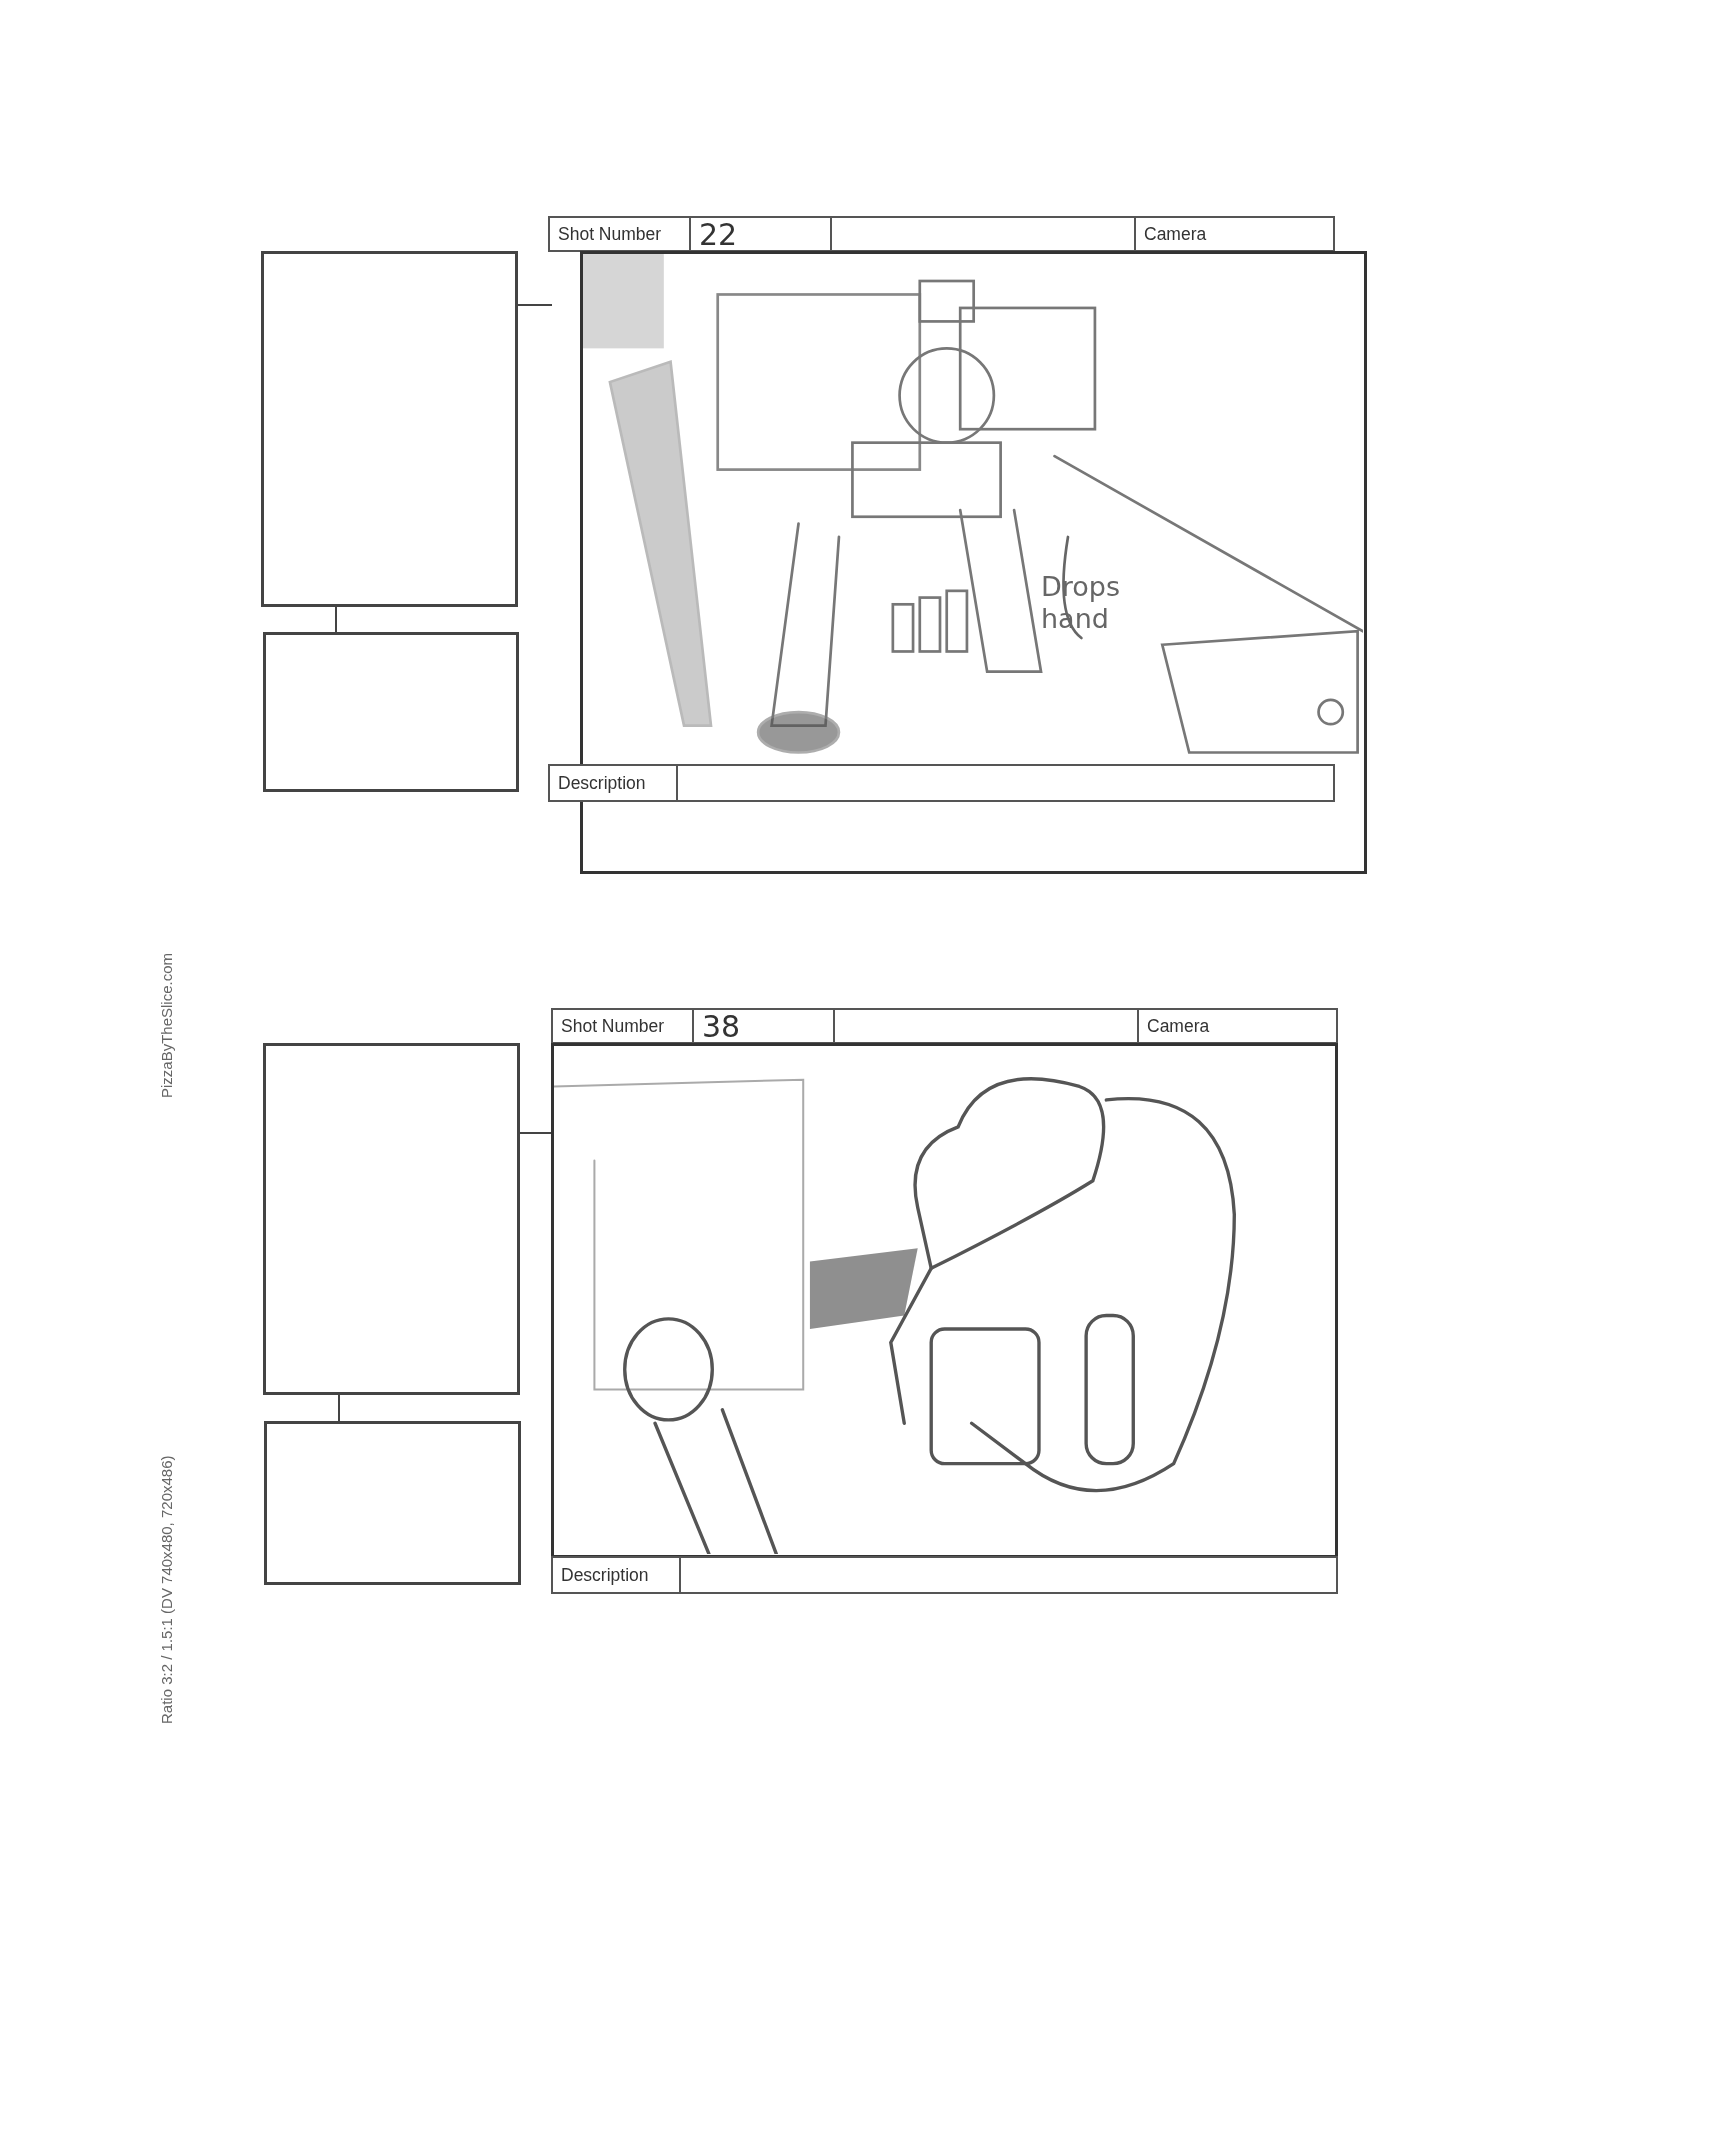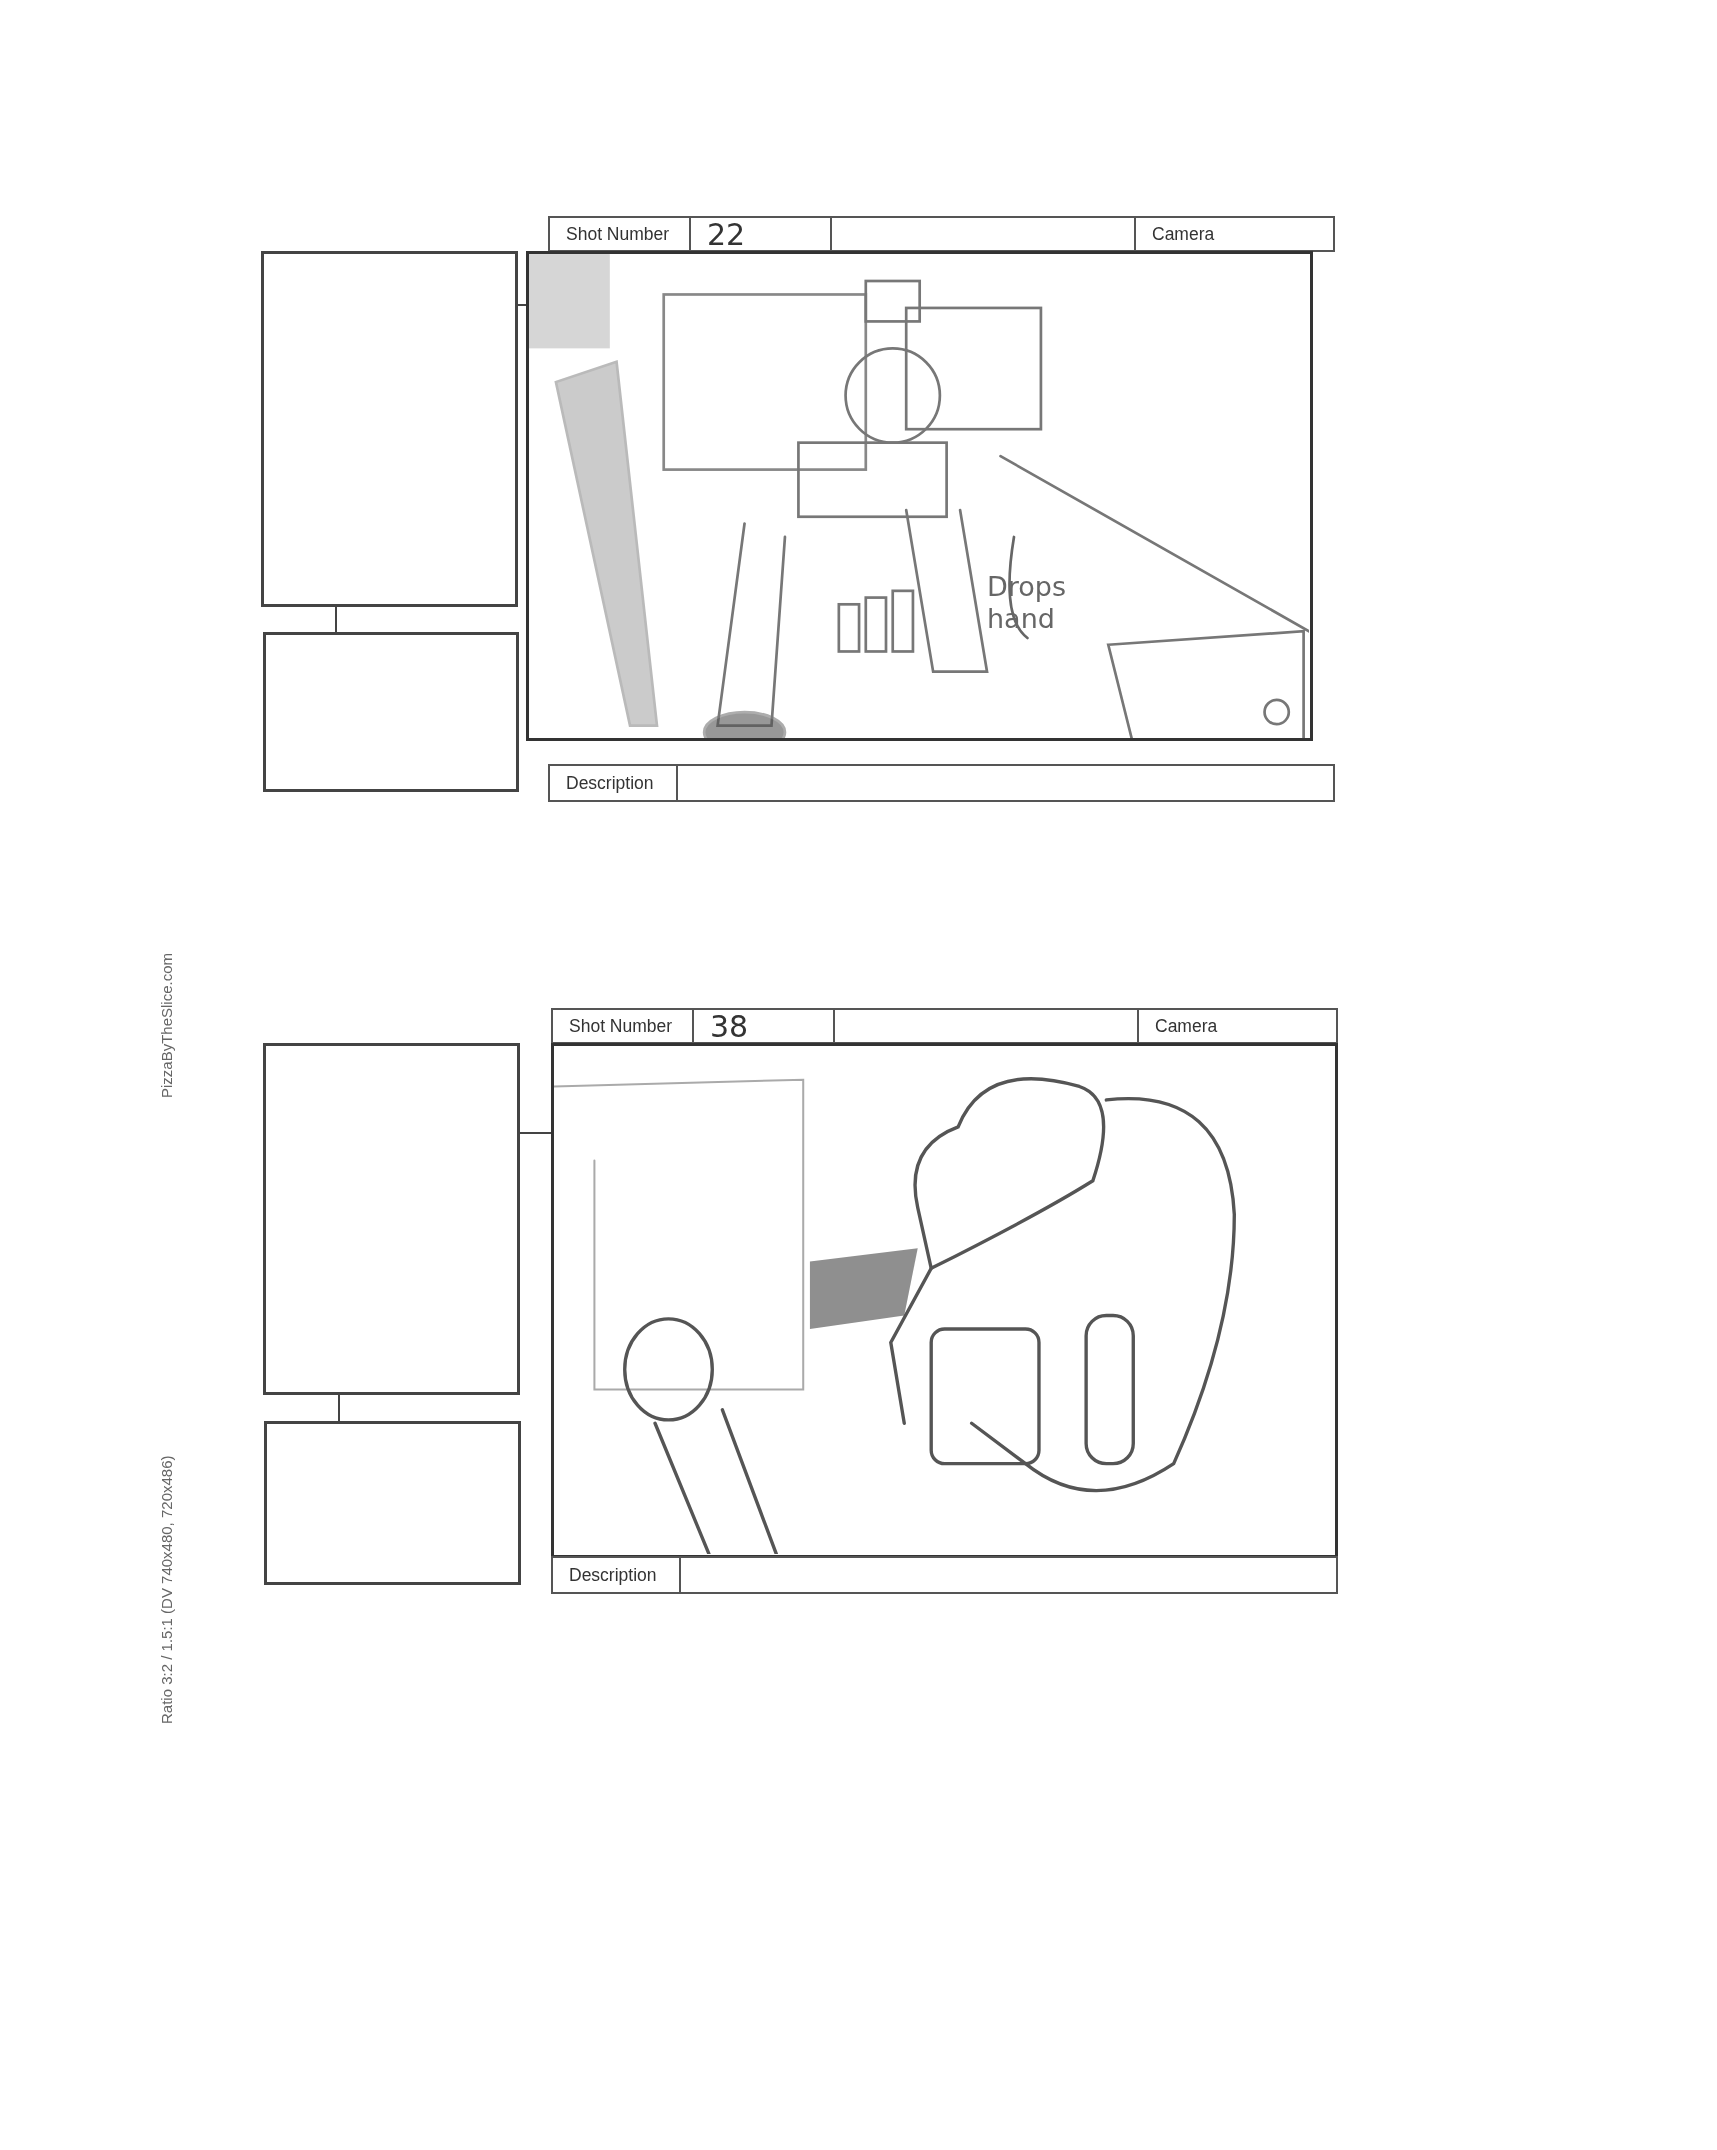--- a/index.html
+++ b/index.html
@@ -1,21 +1,21 @@
 <!DOCTYPE html>
 <html style="font-size:10.8px"><head>
   <meta charset="utf-8">
   <style>
     html, body { margin:0; padding:0; }
     body { width:1718px; height:2151px; background:#ffffff; position:relative; overflow:hidden; font-family:"Liberation Sans", sans-serif; }
     .abs { position:absolute; }
     .box { position:absolute; border:3.4px solid #444; background:#fff; box-sizing:border-box; }
     .line { position:absolute; background:#444; }
     .hdr { position:absolute; border:2px solid #555; box-sizing:border-box; background:#fff; display:flex; }
-    .hdr .cell { border-right:2px solid #555; box-sizing:border-box; display:flex; align-items:center; padding-left:16px; font-size:17.5px; color:#333; }
+    .hdr .cell { border-right:2px solid #555; box-sizing:border-box; display:flex; align-items:center; padding-left:8px; font-size:17.5px; color:#333; }
     .hdr .cell:last-child { border-right:none; }
     .frame { position:absolute; border:3.4px solid #333; box-sizing:border-box; background:#fff; overflow:hidden; }
     .hand { font-family:"DejaVu Sans", sans-serif; color:#666; font-size:31px; }
     .vtext { position:absolute; transform:rotate(-90deg); transform-origin:left top; font-size:15px; color:#666; white-space:nowrap; }
   </style>
 </head>
 <body>
 
 <div class="vtext" style="left:158px; top:1098px;">PizzaByTheSlice.com</div>
 <div class="vtext" style="left:158px; top:1724px;">Ratio 3:2 / 1.5:1 (DV 740x480, 720x486)</div>
@@ -26,21 +26,21 @@
   <div class="line" style="left:335px; top:606px; width:2px; height:27px;"></div>
   <div class="box" style="left:263px; top:632px; width:256px; height:160px;"></div>
 
   <div class="hdr" style="left:548px; top:216px; width:787px; height:36px;">
     <div class="cell" style="width:141px;">Shot Number</div>
     <div class="cell hand" style="width:141px; font-size:30px;">22</div>
     <div class="cell" style="width:304px;"></div>
     <div class="cell" style="flex:1;">Camera</div>
   </div>
 
-  <div class="frame" style="left:526px; top:251px; width:787px; height:490px;">
+  <div class="frame" style="left:580px; top:251px; width:787px; height:623px;">
     <svg width="780" height="508" viewBox="0 0 1158 754">
       <g fill="none" stroke="#777" stroke-width="4" stroke-linecap="round">
         <rect x="0" y="0" width="120" height="140" fill="#bbb" stroke="none" opacity="0.6"></rect>
         <path d="M130 160 L40 190 L150 700 L190 700 Z" fill="#999" opacity="0.5"></path>
         <rect x="200" y="60" width="300" height="260" stroke="#888"></rect>
         <circle cx="540" cy="210" r="70"></circle>
         <rect x="500" y="40" width="80" height="60"></rect>
         <rect x="560" y="80" width="200" height="180"></rect>
         <rect x="400" y="280" width="220" height="110"></rect>
         <path d="M560 380 L600 620 L680 620 L640 380"></path>

